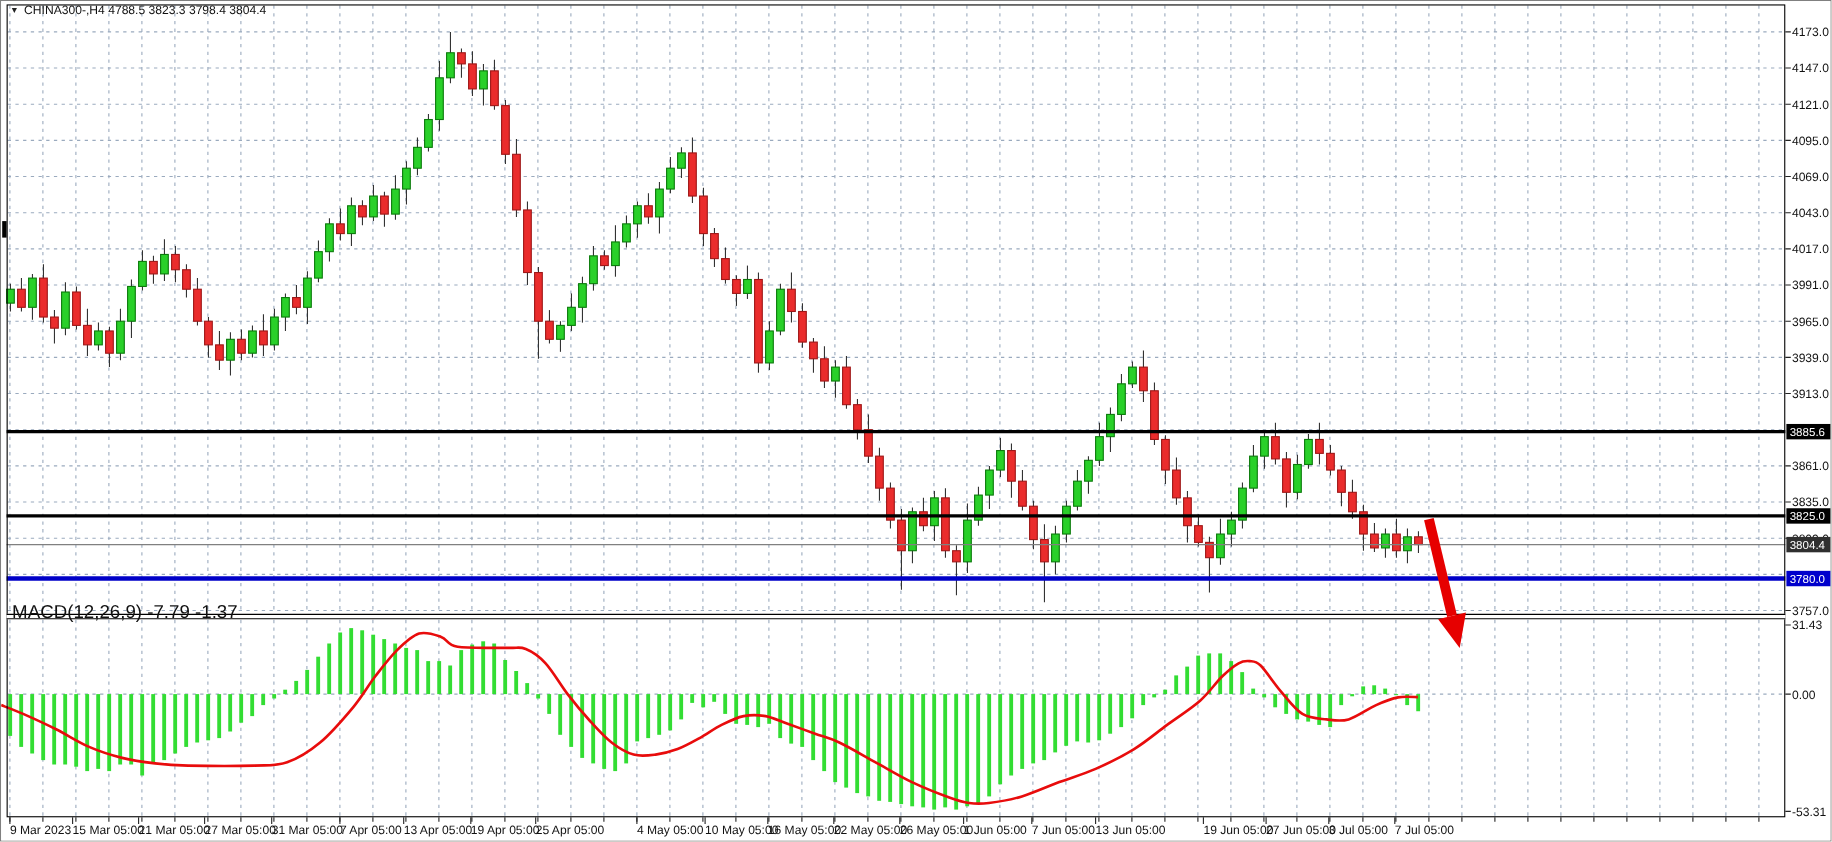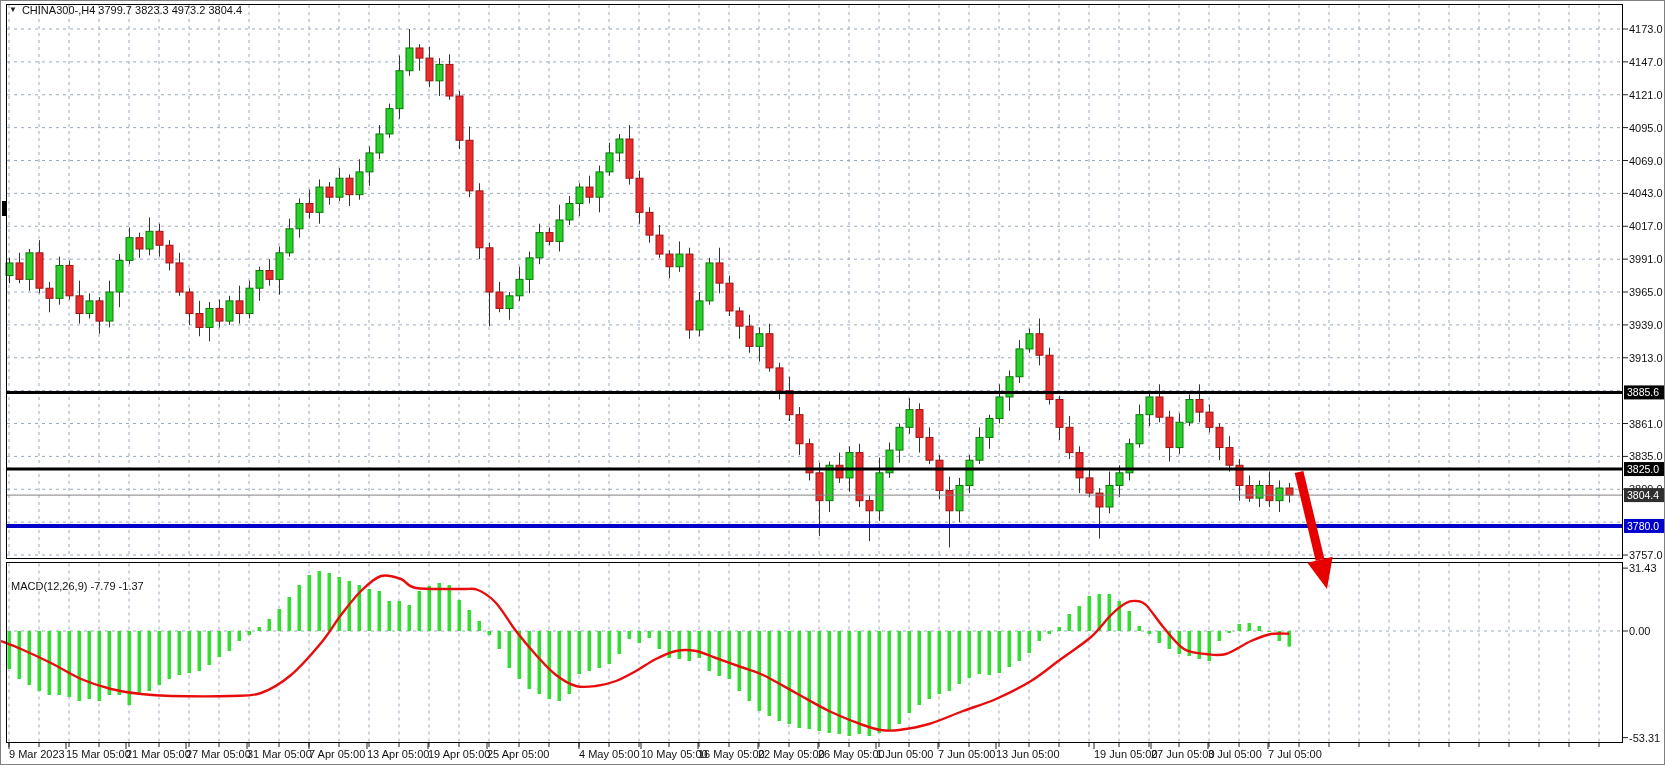--- a/index.html
+++ b/index.html
@@ -1,20 +1,20 @@
 <!DOCTYPE html>
 <html><head>
 <meta charset="utf-8">
 <style>
   html,body{margin:0;padding:0;background:#d4d0c8;font-family:"Liberation Sans",sans-serif;}
   .window{position:relative;width:1665px;height:765px;background:#ffffff;border:1px solid #808080;box-sizing:border-box;overflow:hidden;}
   #chart{position:absolute;left:0;top:0;}
   .title-bar{position:absolute;left:8px;top:2px;height:13px;font-size:11px;color:#111;white-space:nowrap;display:flex;align-items:center;gap:5px;z-index:5;}
   .dd{font-size:8px;color:#222;line-height:10px;cursor:pointer;}
-  .macd-label{position:absolute;left:10px;top:579px;font-size:11px;color:#111;z-index:5;white-space:nowrap;}
+  .macd-label{position:absolute;left:10px;top:546px;font-size:17px;color:#111;z-index:5;white-space:nowrap;}
 </style>
 </head>
 <body>
 
 <div class="window">
   <svg id="chart" width="1665" height="765">
       <rect x="0" y="0" width="1665" height="765" fill="#ffffff"></rect>
       <line x1="6" y1="554.0319999999999" x2="1621" y2="554.0319999999999" stroke="#9aaabe" stroke-width="1" stroke-dasharray="3 4"></line>
       <line x1="6" y1="521.155" x2="1621" y2="521.155" stroke="#9aaabe" stroke-width="1" stroke-dasharray="3 4"></line>
       <line x1="6" y1="488.27799999999996" x2="1621" y2="488.27799999999996" stroke="#9aaabe" stroke-width="1" stroke-dasharray="3 4"></line>
@@ -676,16 +676,16 @@
       <line x1="1207" y1="742" x2="1207" y2="748" stroke="#222" stroke-width="1"></line>
       <text x="1207" y="757" font-size="11" font-family="&quot;Liberation Sans&quot;, sans-serif" fill="#111111">3 Jul 05:00</text>
       <line x1="1267" y1="742" x2="1267" y2="748" stroke="#222" stroke-width="1"></line>
       <text x="1267" y="757" font-size="11" font-family="&quot;Liberation Sans&quot;, sans-serif" fill="#111111">7 Jul 05:00</text>
       <rect x="1" y="200" width="4" height="15" fill="#000"></rect>
       <line x1="1298" y1="471" x2="1319.017675878711" y2="558.8238599217568" stroke="#e60000" stroke-width="9"></line>
       <polygon points="1306.3746818448058,561.8495337076487 1331.6606699126164,555.798186135865 1326,588" fill="#e60000"></polygon>
     </svg>
   <div class="title-bar">
     <span class="dd">▼</span>
-    <span>CHINA300-,H4 3799.7 3823.3 4973.2 3804.4</span>
+    <span>CHINA300-,H4 4788.5 3823.3 3798.4 3804.4</span>
   </div>
   <div class="macd-label">MACD(12,26,9) -7.79 -1.37</div>
 </div>
 
 </body></html>

